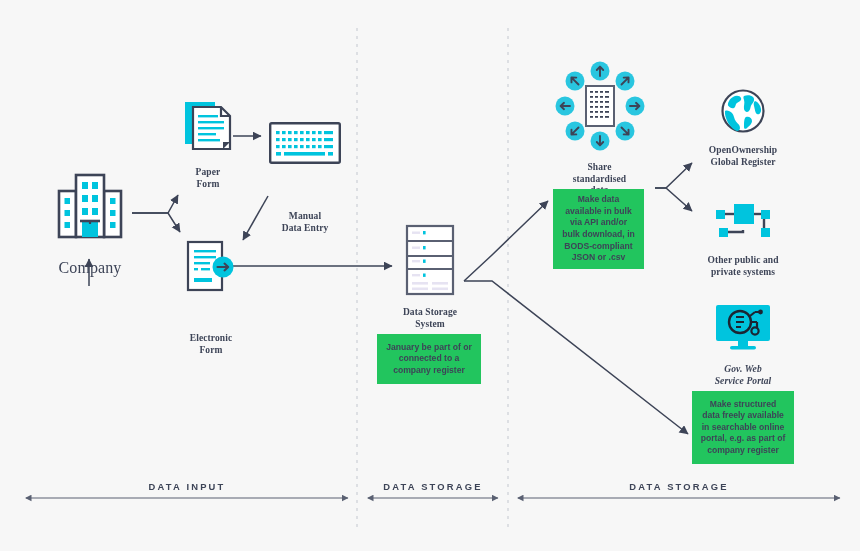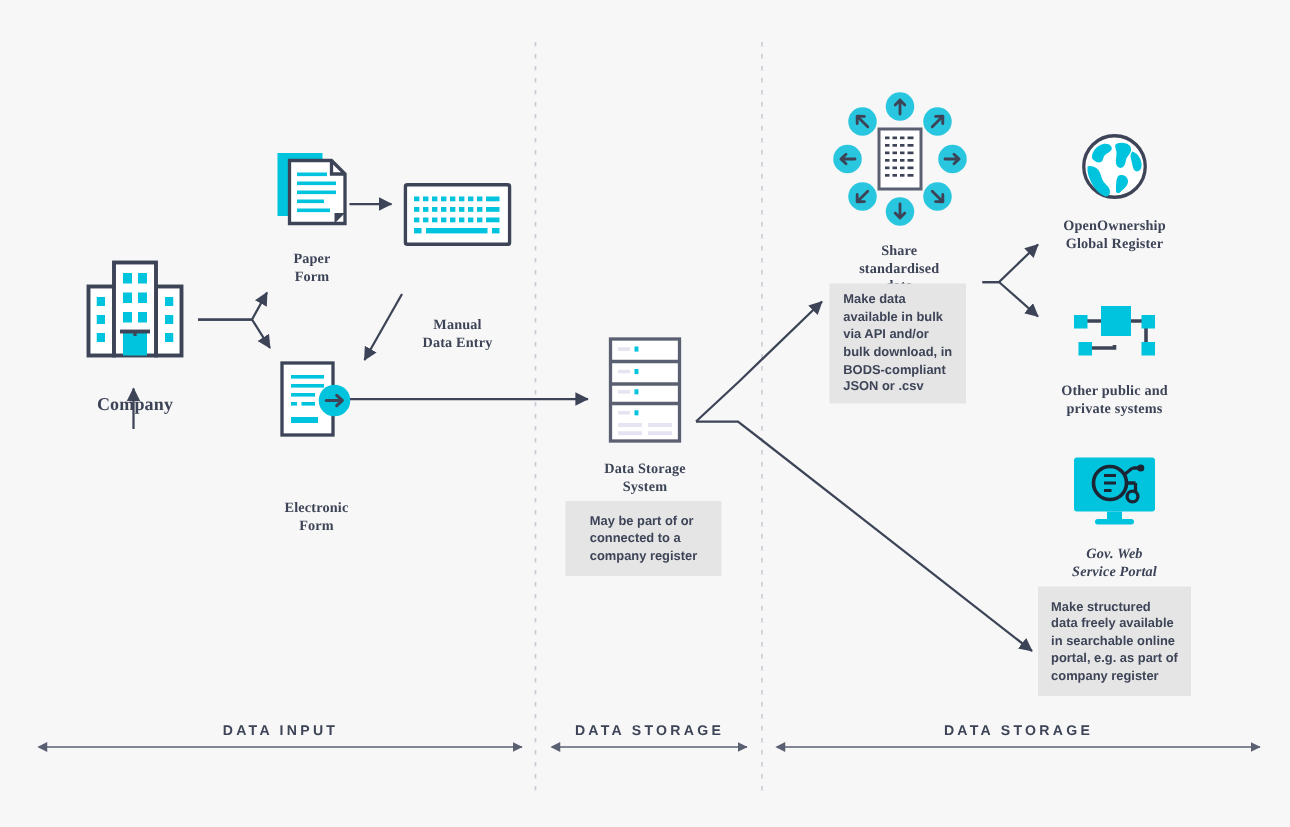--- a/index.html
+++ b/index.html
@@ -20,33 +20,34 @@
     font-family:"Liberation Serif", serif;
     font-weight:bold;
     font-size:9.5px;
     line-height:11.5px;
     color:#3d4457;
     text-align:center;
     letter-spacing:.1px;
     white-space:pre-line;
   }
   .node-label.big{
-    font-size:12px;
+    font-size:16px;
     line-height:18px;
-    font-weight:bold;
+    font-weight:normal;
     margin-top:9px;
   }
   .callout{
     position:absolute;
-    background:#e5e5e5;
+    background:#22c55e;
     color:#3d4457;
     font-family:"Liberation Sans", sans-serif;
     font-size:8.6px;
     line-height:11.6px;
     font-weight:bold;
+    text-align:center;
     display:flex;
     align-items:center;
     justify-content:center;
     padding:6px 7px;
     box-sizing:border-box;
     white-space:pre-line;
   }
   .phase-label{
     position:absolute;
     font-family:"Liberation Sans", sans-serif;
@@ -235,21 +236,21 @@
         <rect x="9" y="58" width="16" height="2.6" fill="#e6e3f2"></rect>
         <rect x="29" y="58" width="16" height="2.6" fill="#e6e3f2"></rect>
         <rect x="9" y="63.5" width="16" height="2.6" fill="#e6e3f2"></rect>
         <rect x="29" y="63.5" width="16" height="2.6" fill="#e6e3f2"></rect>
       </svg>
     </span>
     <div class="node-label">Data Storage
 System</div>
   </div>
 
-  <div class="callout" style="left:377px;top:334px;width:104px;height:50px;">May be part of or
+  <div class="callout" style="left:377px;top:334px;width:104px;height:50px;">January be part of or
 connected to a
 company register</div>
 
   <div class="node" style="left:552px;top:61px;width:95px;">
     <span class="node-icon">
       <svg width="92" height="90" viewBox="0 0 92 90">
 
         <rect x="32" y="25" width="28" height="40" fill="#ffffff" stroke="#5a6072" stroke-width="2"></rect>
         <g fill="#3d4457">
           <rect x="36" y="30" width="3" height="1.8"></rect>

